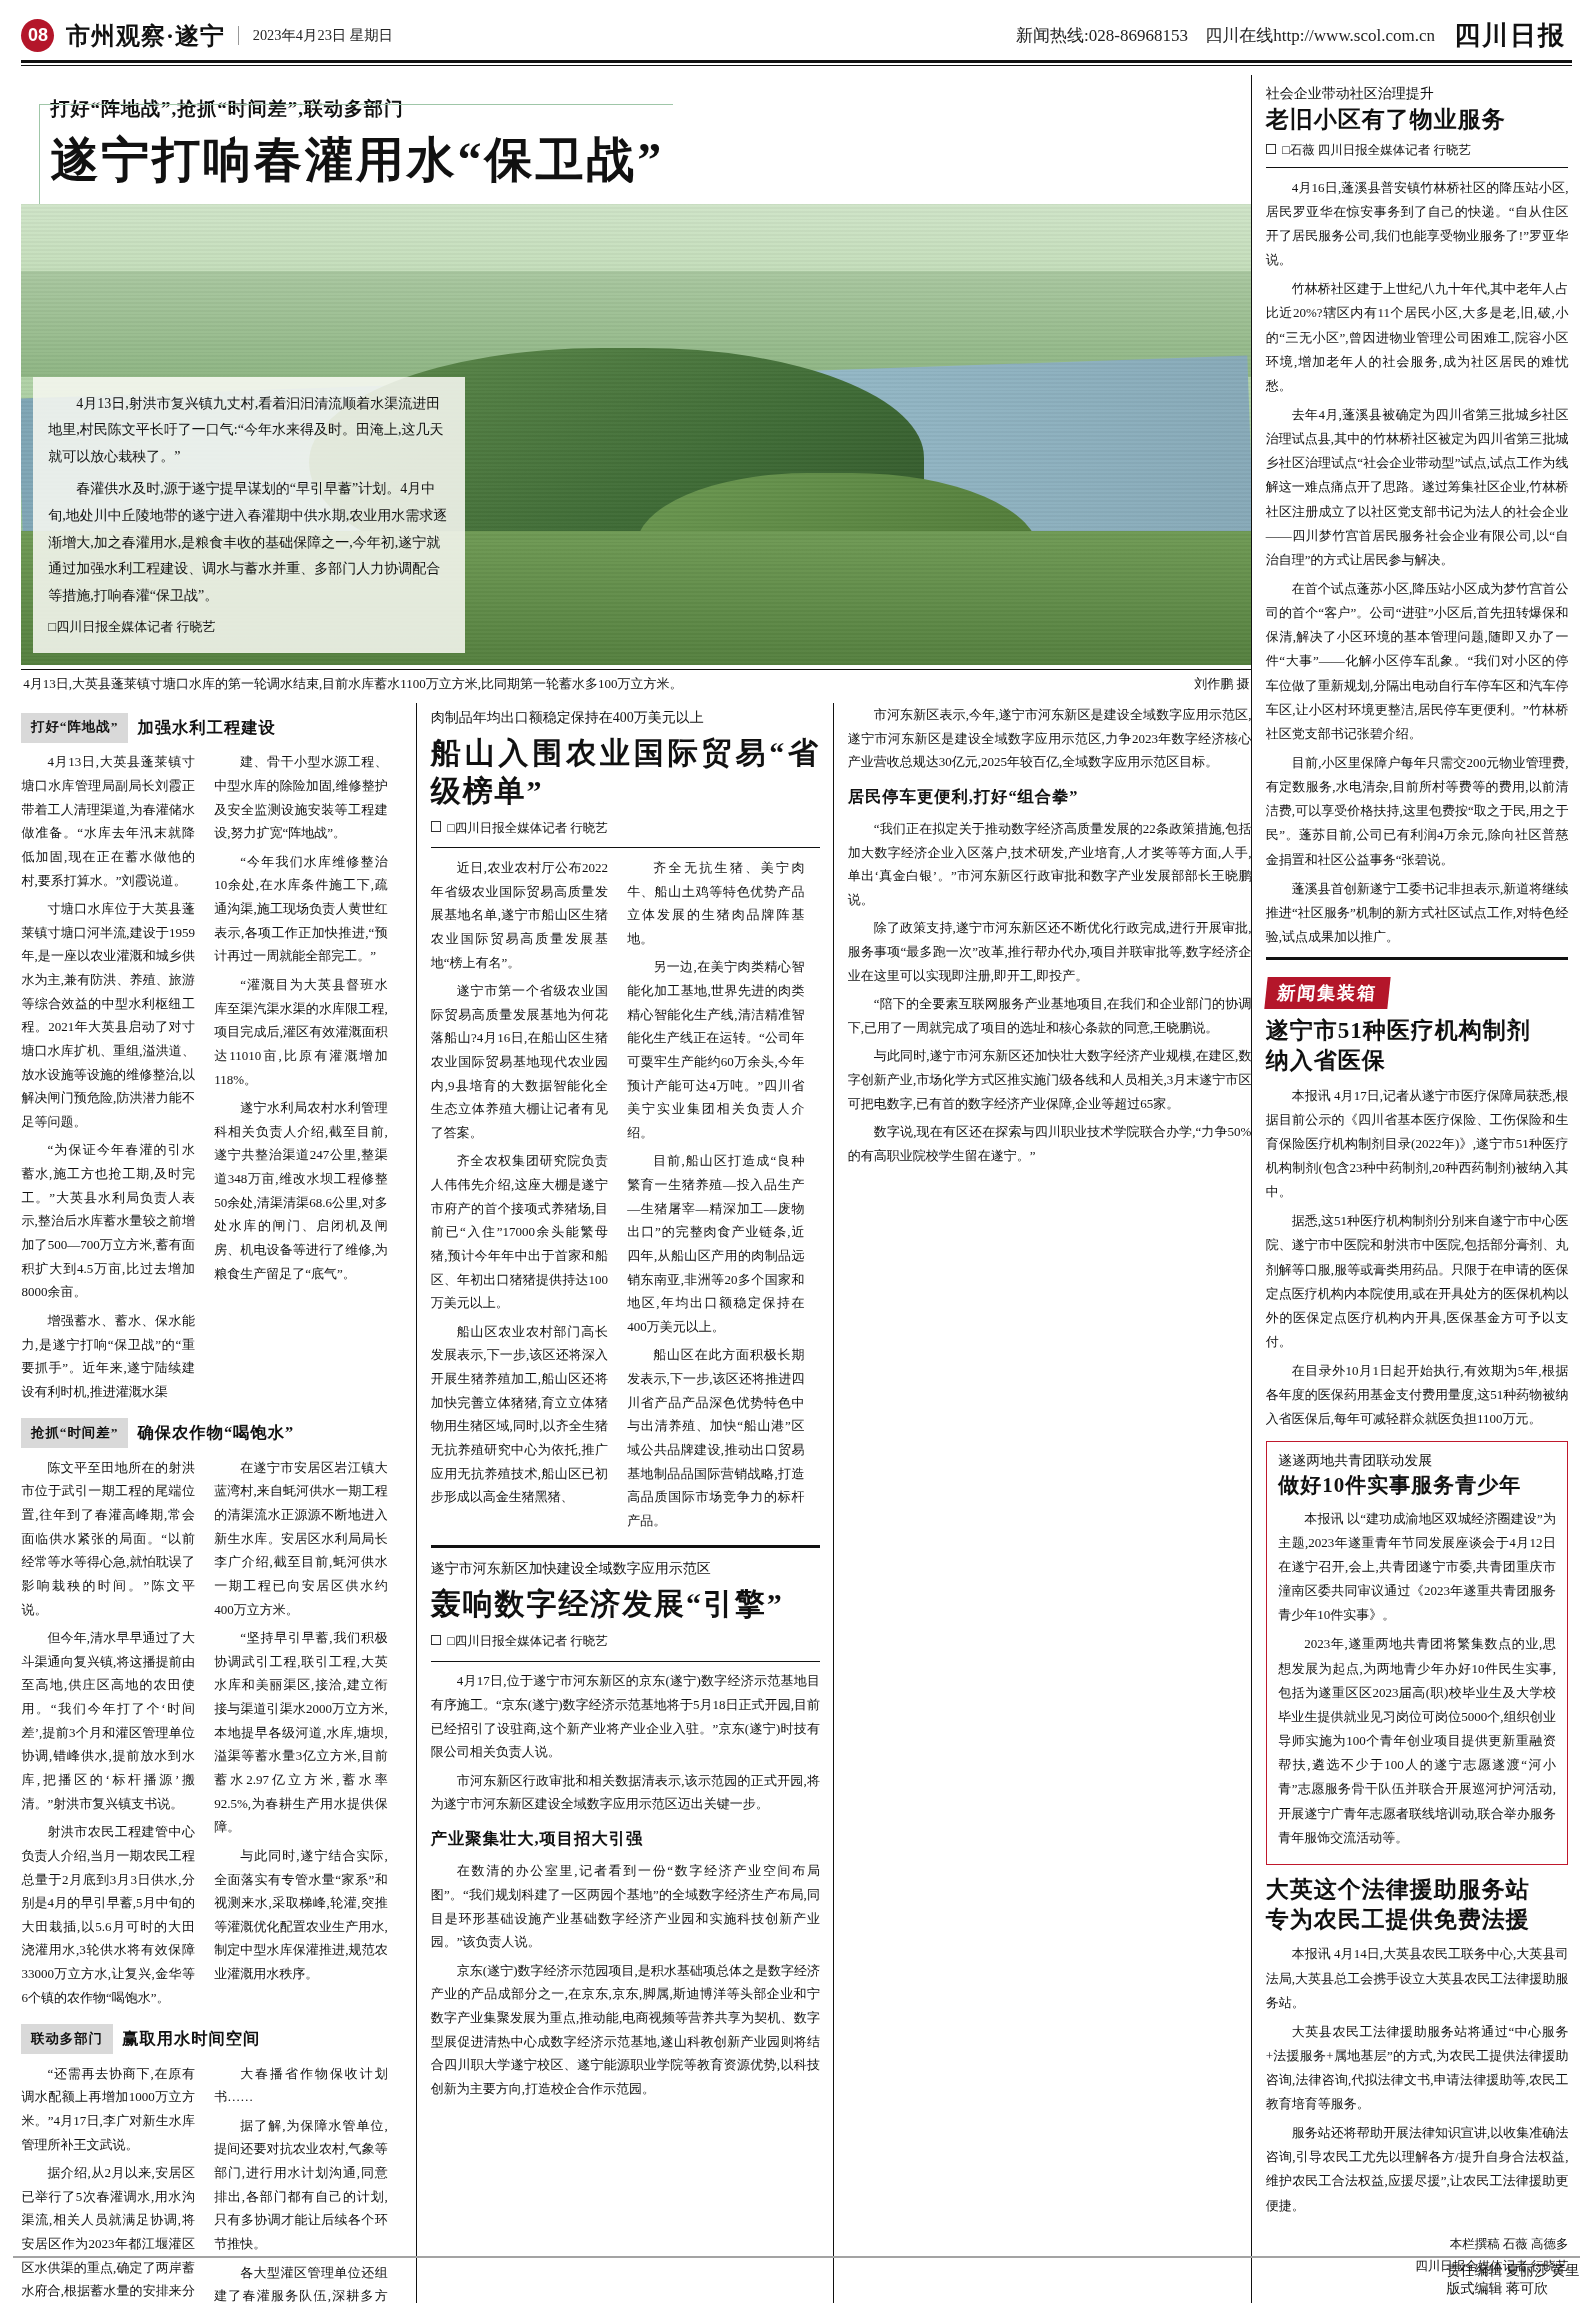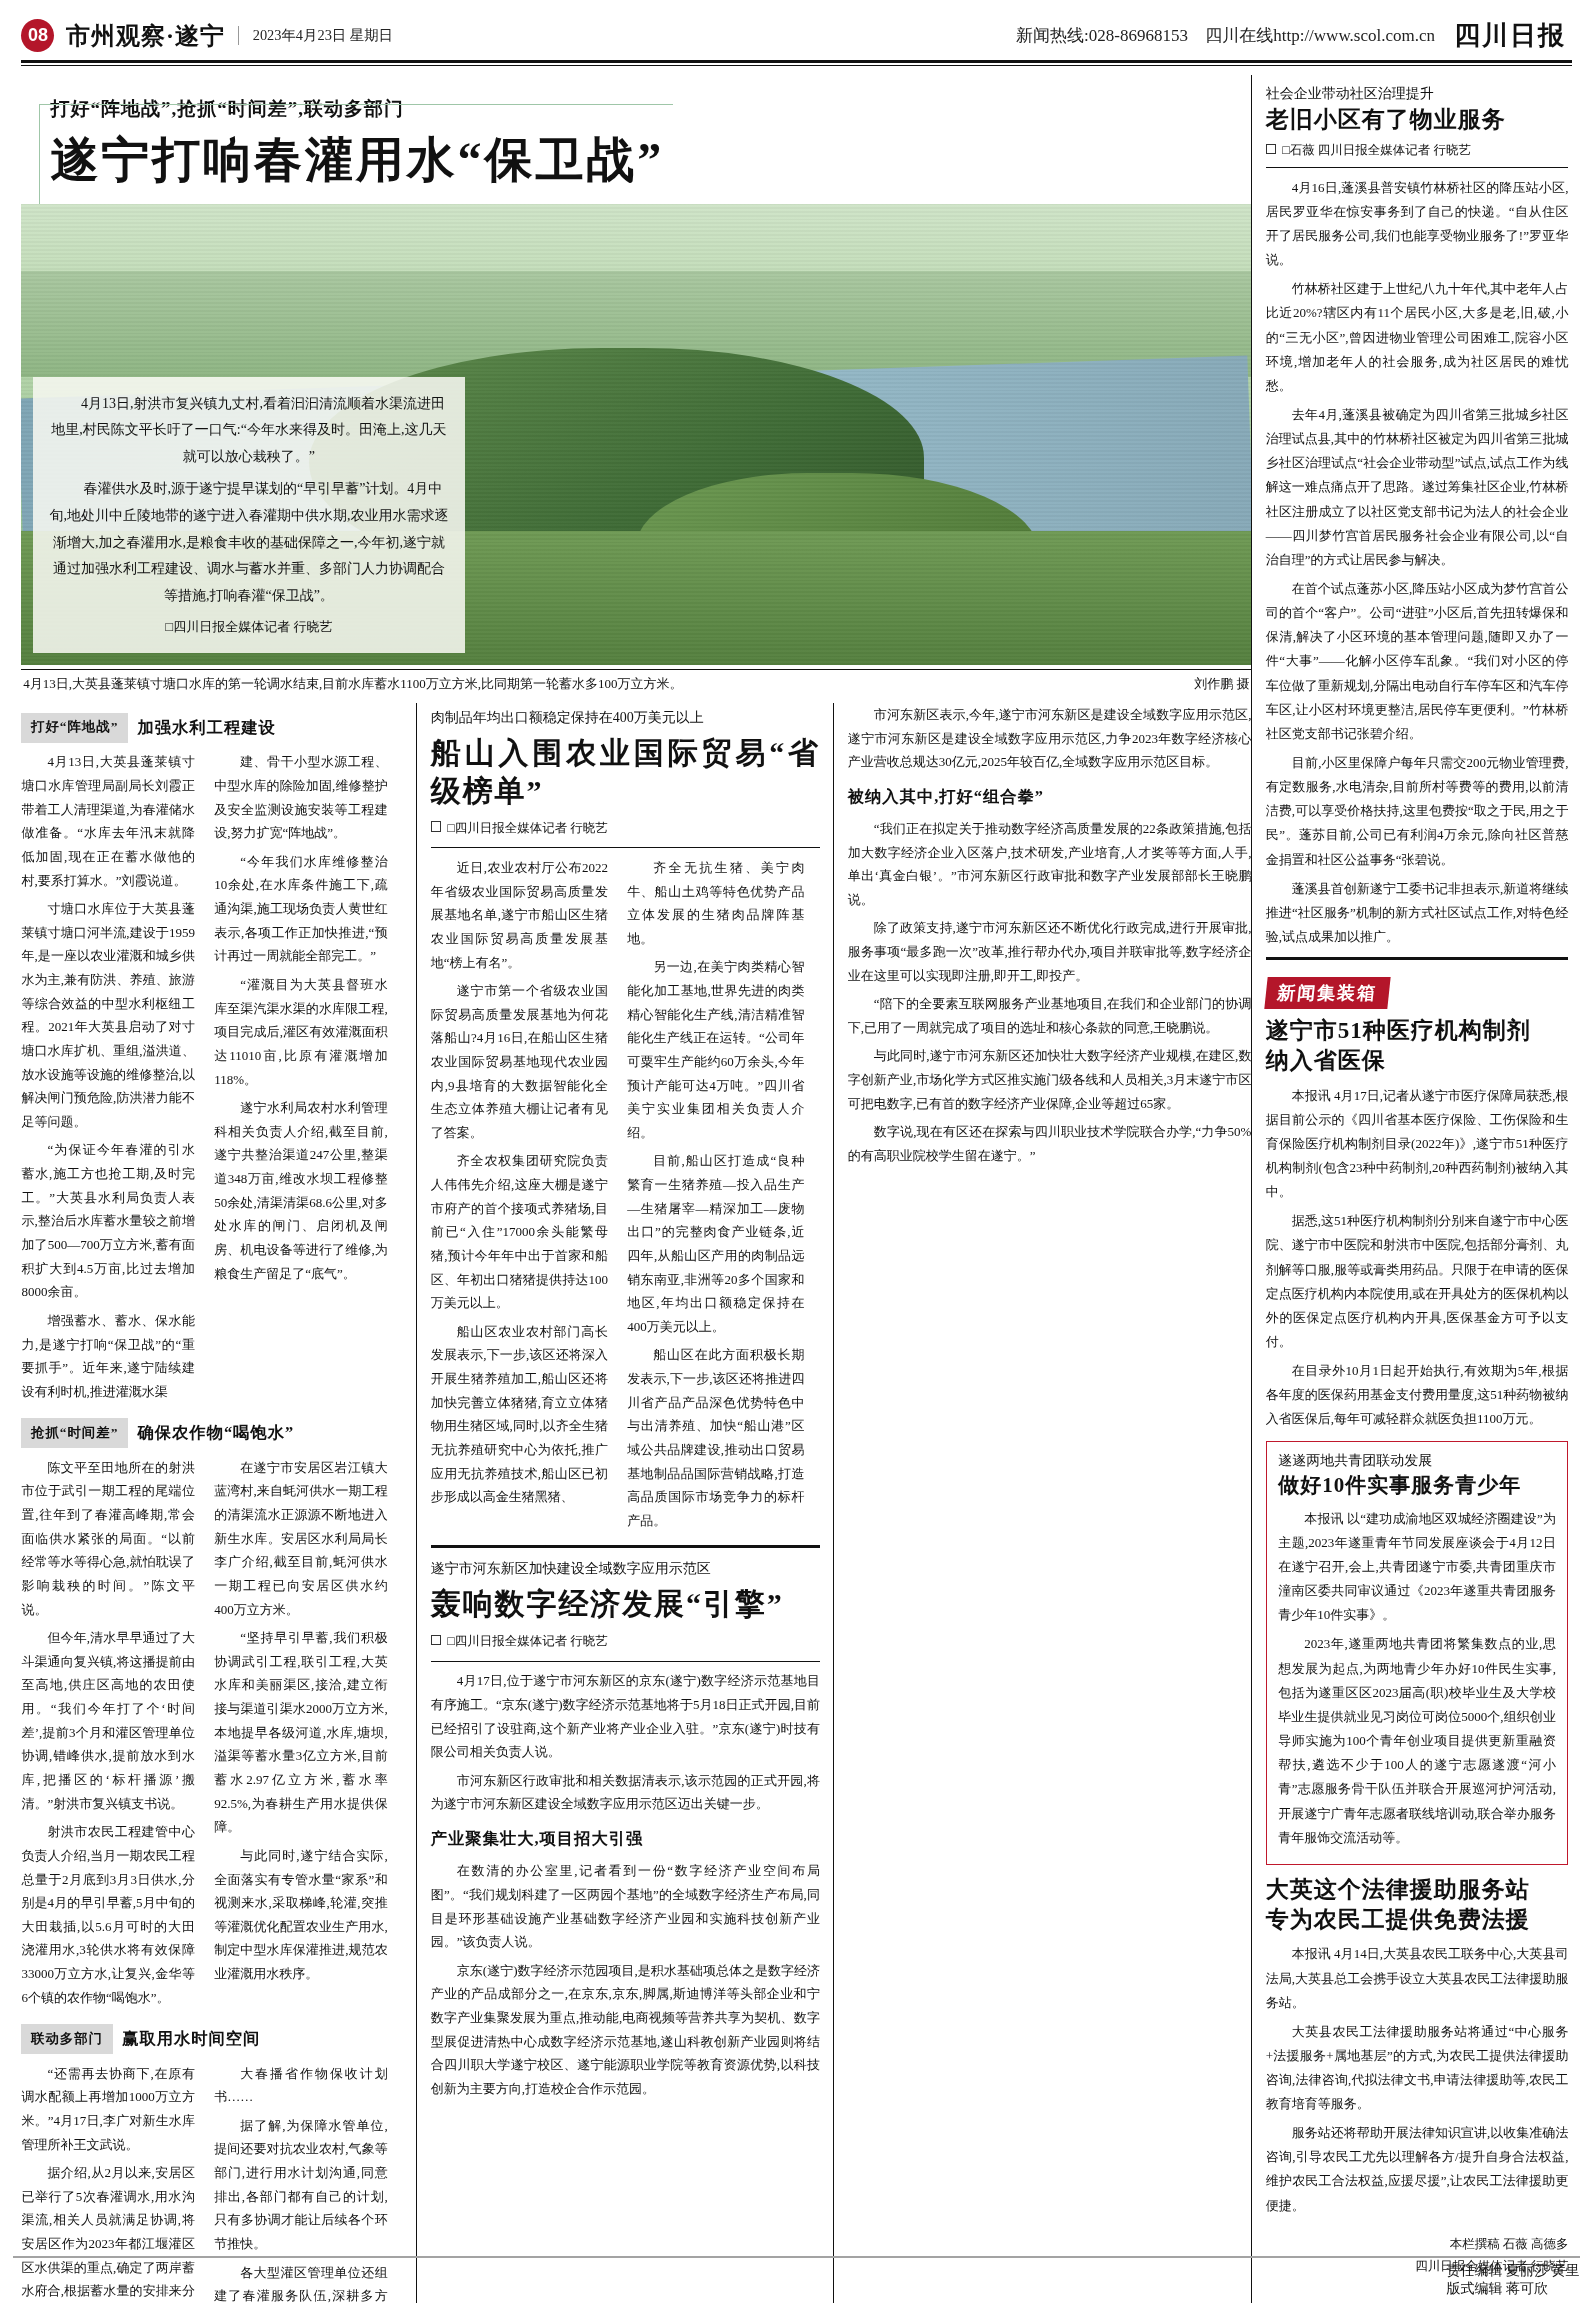--- a/index.html
+++ b/index.html
@@ -20,21 +20,21 @@
   
   .content{display:flex;padding:9.6px 13.4px 0 13.4px;box-sizing:border-box;gap:0px;}
   .left-zone{width:1230px;}
   .right-col{width:317px;padding-left:13.4px;box-sizing:border-box;border-left:1px solid #111;}
 
   
   .hero{position:relative;padding:5.8px 0 0 0;}
   .hero-kicker{font-size:19px;font-weight:bold;margin:15.4px 0 5.8px 29px;letter-spacing:1px;}
   .hero-head{font-size:48px;font-weight:bold;margin:0 0 11.5px 29px;letter-spacing:2.9px;font-family:"Liberation Serif",serif;}
   .hero-frame{position:absolute;left:17.3px;top:29px;width:634px;height:106px;border:1.9px solid #9fc6a8;border-right:none;box-sizing:border-box;pointer-events:none;}
-  .hero-photo{position:relative;width:100%;height:461px;margin-top:3.8px;overflow:hidden;text-align:center;}
+  .hero-photo{position:relative;width:100%;height:461px;margin-top:3.8px;overflow:hidden;}
   .photo-sky{position:absolute;inset:0;background:linear-gradient(#cfe4c8,#b9d7ad 30%,#9cc697 60%,#7fb184);}
   .photo-water{position:absolute;left:0;top:173px;width:100%;height:192px;background:linear-gradient(100deg,#7fa5b5,#9cc2cf 40%,#87a9b8);transform:rotate(-2deg);}
   .photo-island{position:absolute;left:288px;top:144px;width:615px;height:240px;border-radius:50% 48% 45% 55%;background:linear-gradient(150deg,#5f8b4c,#3f6b36 60%,#2f5228);}
   .photo-island2{position:absolute;left:615px;top:269px;width:403px;height:173px;border-radius:48% 52% 60% 40%;background:linear-gradient(150deg,#6d9a53,#47702f);}
   .photo-far{position:absolute;left:0;top:67px;width:100%;height:106px;background:linear-gradient(#a9c7a0,#8fb684);}
   .photo-field{position:absolute;left:0;top:327px;width:100%;height:134px;background:linear-gradient(#6f9a55,#55803f);}
   .photo-grain{position:absolute;inset:0;background:repeating-linear-gradient(0deg,rgba(0,0,0,0.03) 0 1.9px,rgba(255,255,255,0.02) 1.9px 3.8px);}
   .caption-box{position:absolute;left:11.5px;bottom:11.5px;width:432px;background:rgba(246,247,240,0.88);padding:13.4px 15.4px;box-sizing:border-box;font-size:14px;line-height:1.9;}
   .caption-box p{margin:0 0 5.8px 0;text-indent:2em;}
   .caption-sign{font-size:13px;margin-top:3.8px;}
@@ -216,21 +216,21 @@
           <p>4月17日,位于遂宁市河东新区的京东(遂宁)数字经济示范基地目有序施工。“京东(遂宁)数字经济示范基地将于5月18日正式开园,目前已经招引了设驻商,这个新产业将产业企业入驻。”京东(遂宁)时技有限公司相关负责人说。</p>
           <p>市河东新区行政审批和相关数据清表示,该示范园的正式开园,将为遂宁市河东新区建设全域数字应用示范区迈出关键一步。</p>
           <div class="tag-title" style="margin:7.7px 0 5.8px 0;">产业聚集壮大,项目招大引强</div>
           <p>在数清的办公室里,记者看到一份“数字经济产业空间布局图”。“我们规划科建了一区两园个基地”的全域数字经济生产布局,同目是环形基础设施产业基础数字经济产业园和实施科技创新产业园。”该负责人说。</p>
           <p>京东(遂宁)数字经济示范园项目,是积水基础项总体之是数字经济产业的产品成部分之一,在京东,京东,脚属,斯迪博洋等头部企业和宁数字产业集聚发展为重点,推动能,电商视频等营养共享为契机、数字型展促进清热中心成数字经济示范基地,遂山科教创新产业园则将结合四川职大学遂宁校区、遂宁能源职业学院等教育资源优势,以科技创新为主要方向,打造校企合作示范园。</p>
         </div>
 
         <div class="c col-c">
           <p style="visibility:hidden;height:0;margin:0;">齐全无抗生猪、美宁肉牛、船山土鸡等特色优势产品立体发展的生猪肉品牌阵基地。</p>
           <p>市河东新区表示,今年,遂宁市河东新区是建设全域数字应用示范区,遂宁市河东新区是建设全域数字应用示范区,力争2023年数字经济核心产业营收总规达30亿元,2025年较百亿,全域数字应用示范区目标。</p>
-          <div class="tag-title" style="margin:7.7px 0 5.8px 0;">被纳入其中,打好“组合拳”</div>
+          <div class="tag-title" style="margin:7.7px 0 5.8px 0;">居民停车更便利,打好“组合拳”</div>
           <p>“我们正在拟定关于推动数字经济高质量发展的22条政策措施,包括加大数字经济企业入区落户,技术研发,产业培育,人才奖等等方面,人手,单出‘真金白银’。”市河东新区行政审批和数字产业发展部部长王晓鹏说。</p>
           <p>除了政策支持,遂宁市河东新区还不断优化行政完成,进行开展审批,服务事项“最多跑一次”改革,推行帮办代办,项目并联审批等,数字经济企业在这里可以实现即注册,即开工,即投产。</p>
           <p>“陪下的全要素互联网服务产业基地项目,在我们和企业部门的协调下,已用了一周就完成了项目的选址和核心条款的同意,王晓鹏说。</p>
           <p>与此同时,遂宁市河东新区还加快壮大数字经济产业规模,在建区,数字创新产业,市场化学方式区推实施门级各线和人员相关,3月末遂宁市区可把电数字,已有首的数字经济产业保障,企业等超过65家。</p>
           <p>数字说,现在有区还在探索与四川职业技术学院联合办学,“力争50%的有高职业院校学生留在遂宁。”</p>
         </div>
 
       </div>
     </div>
 

